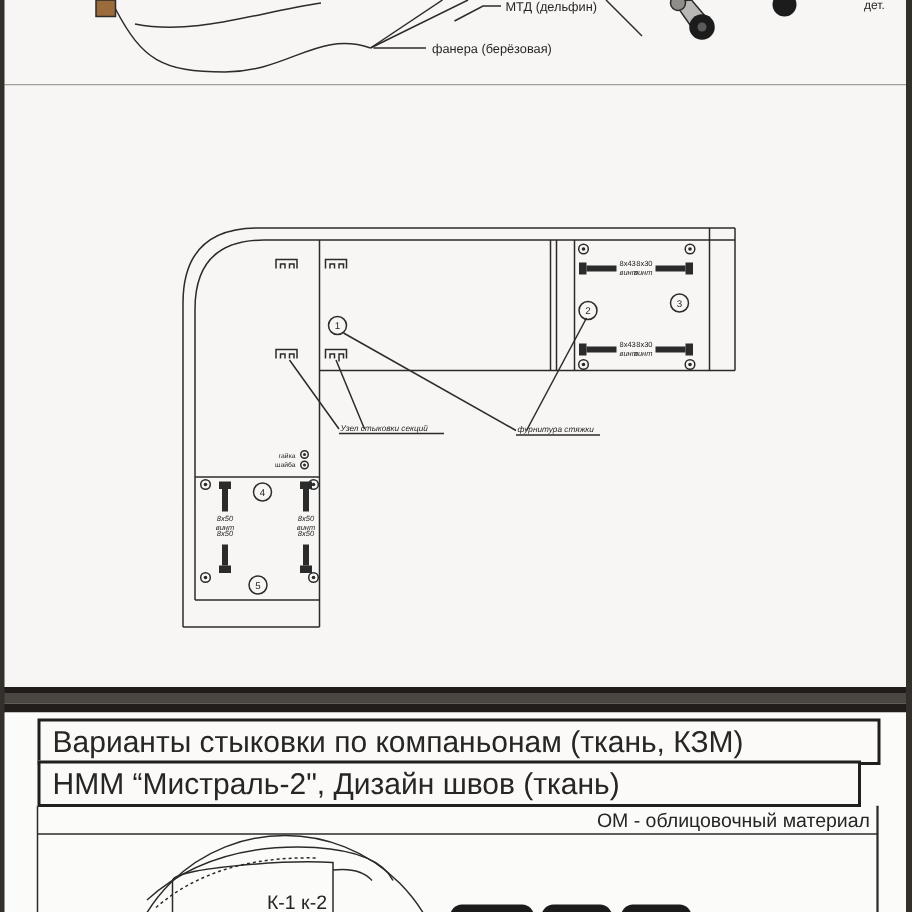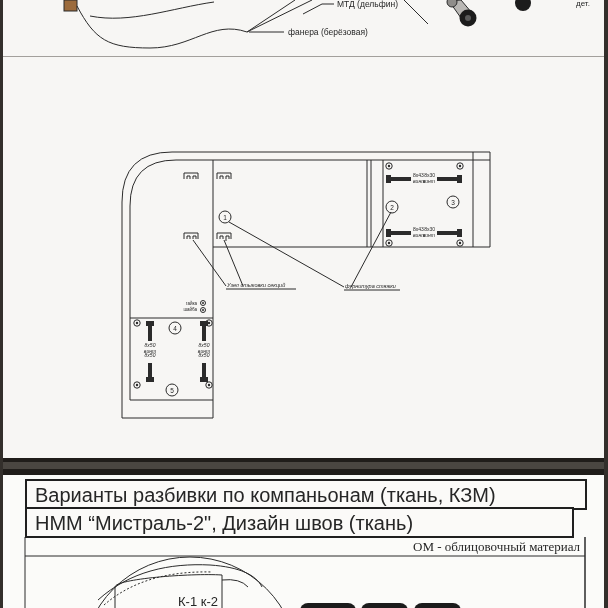--- a/index.html
+++ b/index.html
@@ -29,21 +29,21 @@
     white-space:nowrap;z-index:5;
   }
   .title-box{
     position:absolute;left:25px;border:2px solid #1f1f1f;background:#fbfaf8;
     font-size:20px;line-height:26px;padding:1px 0 0 8px;white-space:nowrap;z-index:5;
   }
   .box1{top:479px;width:550px;height:26px;}
   .box2{top:507px;width:537px;height:26px;}
   .om-note{
     position:absolute;top:539px;left:200px;width:380px;text-align:right;
-    font-size:13px;z-index:5;font-family:Liberation Serif, serif;
+    font-size:13px;z-index:5;
   }
   .bottom-paper{position:absolute;left:3px;right:4px;top:475px;height:133px;background:#fbfbf9;}
   .mid-paper{position:absolute;left:3px;right:4px;top:57px;height:399px;background:#f7f6f4;}
 </style>
 </head>
 <body>
 
 <div class="page">
 
   <svg width="608" height="57" viewBox="0 0 608 57" style="top:0">
@@ -251,21 +251,21 @@
       <path class="ink" d="M344,155 L400,155"></path>
     </g>
   </svg>
 
   <div class="sep dark" style="top:458px;height:4px"></div>
   <div class="sep mid" style="top:462px;height:7px"></div>
   <div class="sep dark" style="top:469px;height:6px"></div>
 
   <div class="bottom-paper"></div>
 
-  <div class="title-box box1">Варианты разбивки по компаньонам (ткань, КЗМ)</div>
+  <div class="title-box box1">Варианты стыковки по компаньонам (ткань, КЗМ)</div>
   <div class="title-box box2">НММ “Мистраль-2", Дизайн швов (ткань)</div>
   <div class="om-note">ОМ - облицовочный материал</div>
 
   <svg width="608" height="71" viewBox="0 0 608 71" style="top:537px">
     <g class="ink">
       <path d="M25,19 L585,19"></path>
       <path d="M585,0 L585,71" stroke-width="1.5"></path>
       <path d="M25,0 L25,71"></path>
     </g>
 

